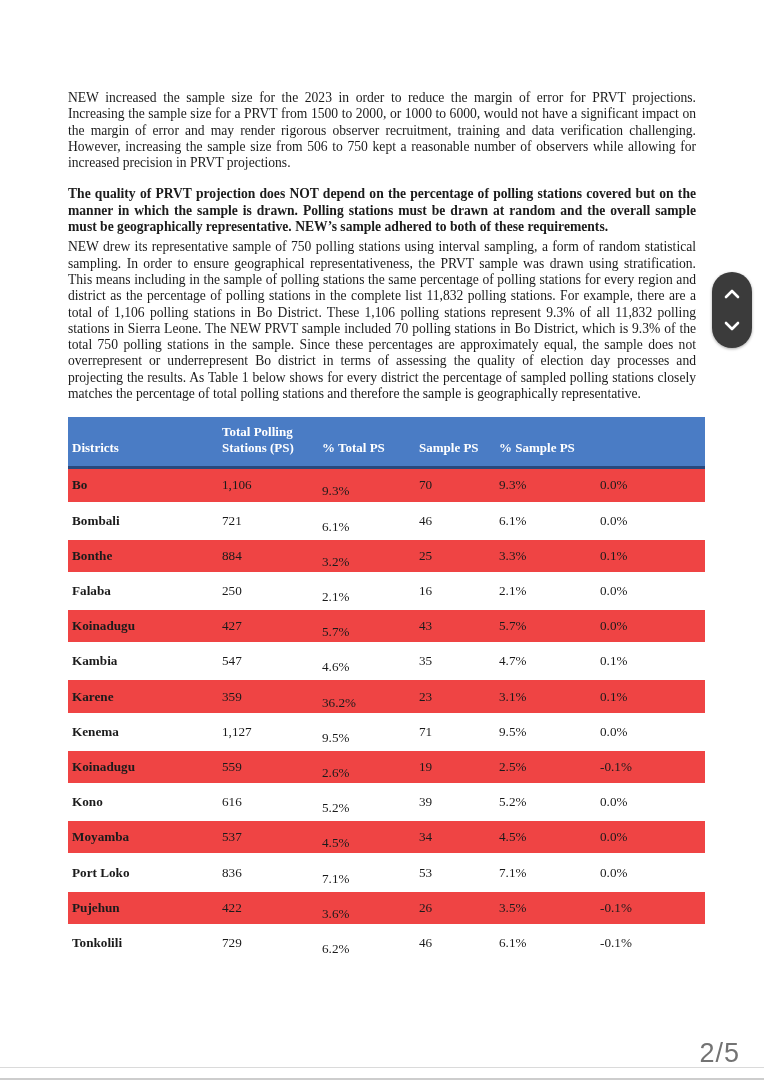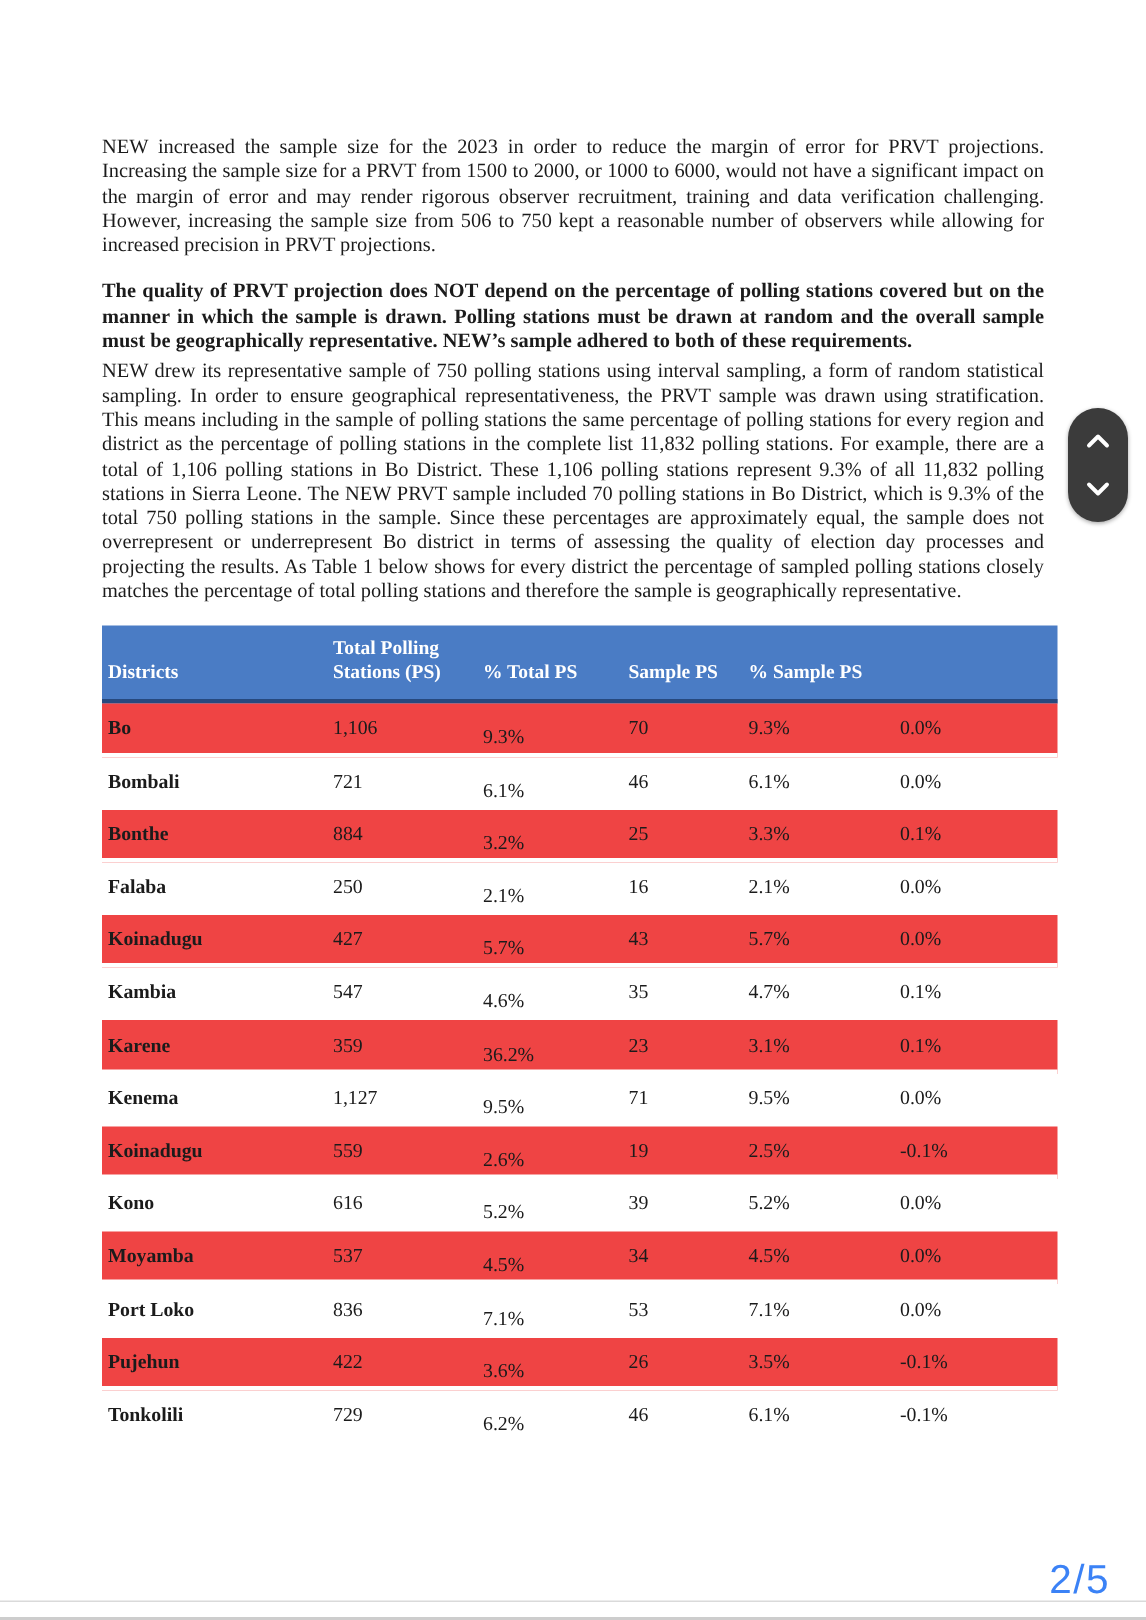--- a/index.html
+++ b/index.html
@@ -91,21 +91,21 @@
   }
   .scroll-btn svg { display: block; }
 
   
   .page-indicator {
     position: absolute;
     right: 24px; bottom: 11px;
     font-family: "Liberation Sans", sans-serif;
     font-size: 27px;
     letter-spacing: 1px;
-    color: #3b82f6;
+    color: #737373;
   }
   .bottom-rule {
     position: absolute;
     left: 0; bottom: 12px; width: 764px; height: 1px;
     background: #dadada;
   }
   .bottom-edge {
     position: absolute;
     left: 0; bottom: 0; width: 764px; height: 2px;
     background: #cdcdcd;

